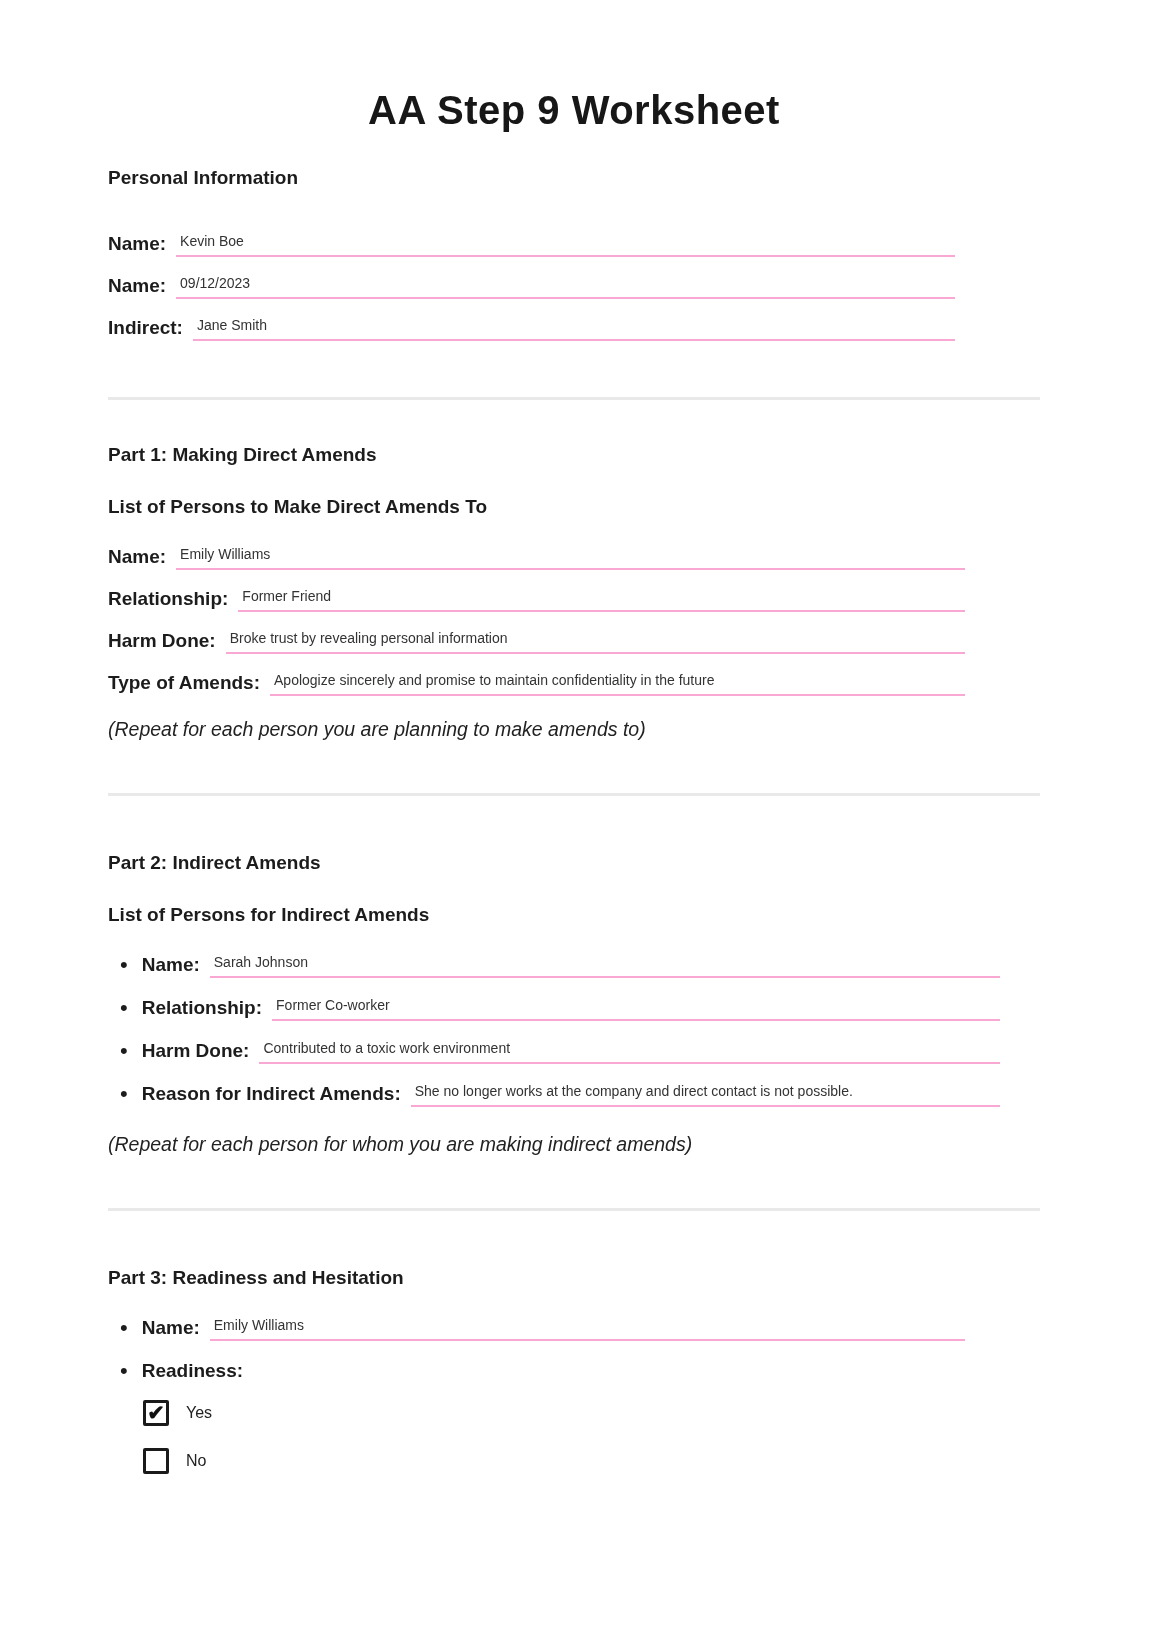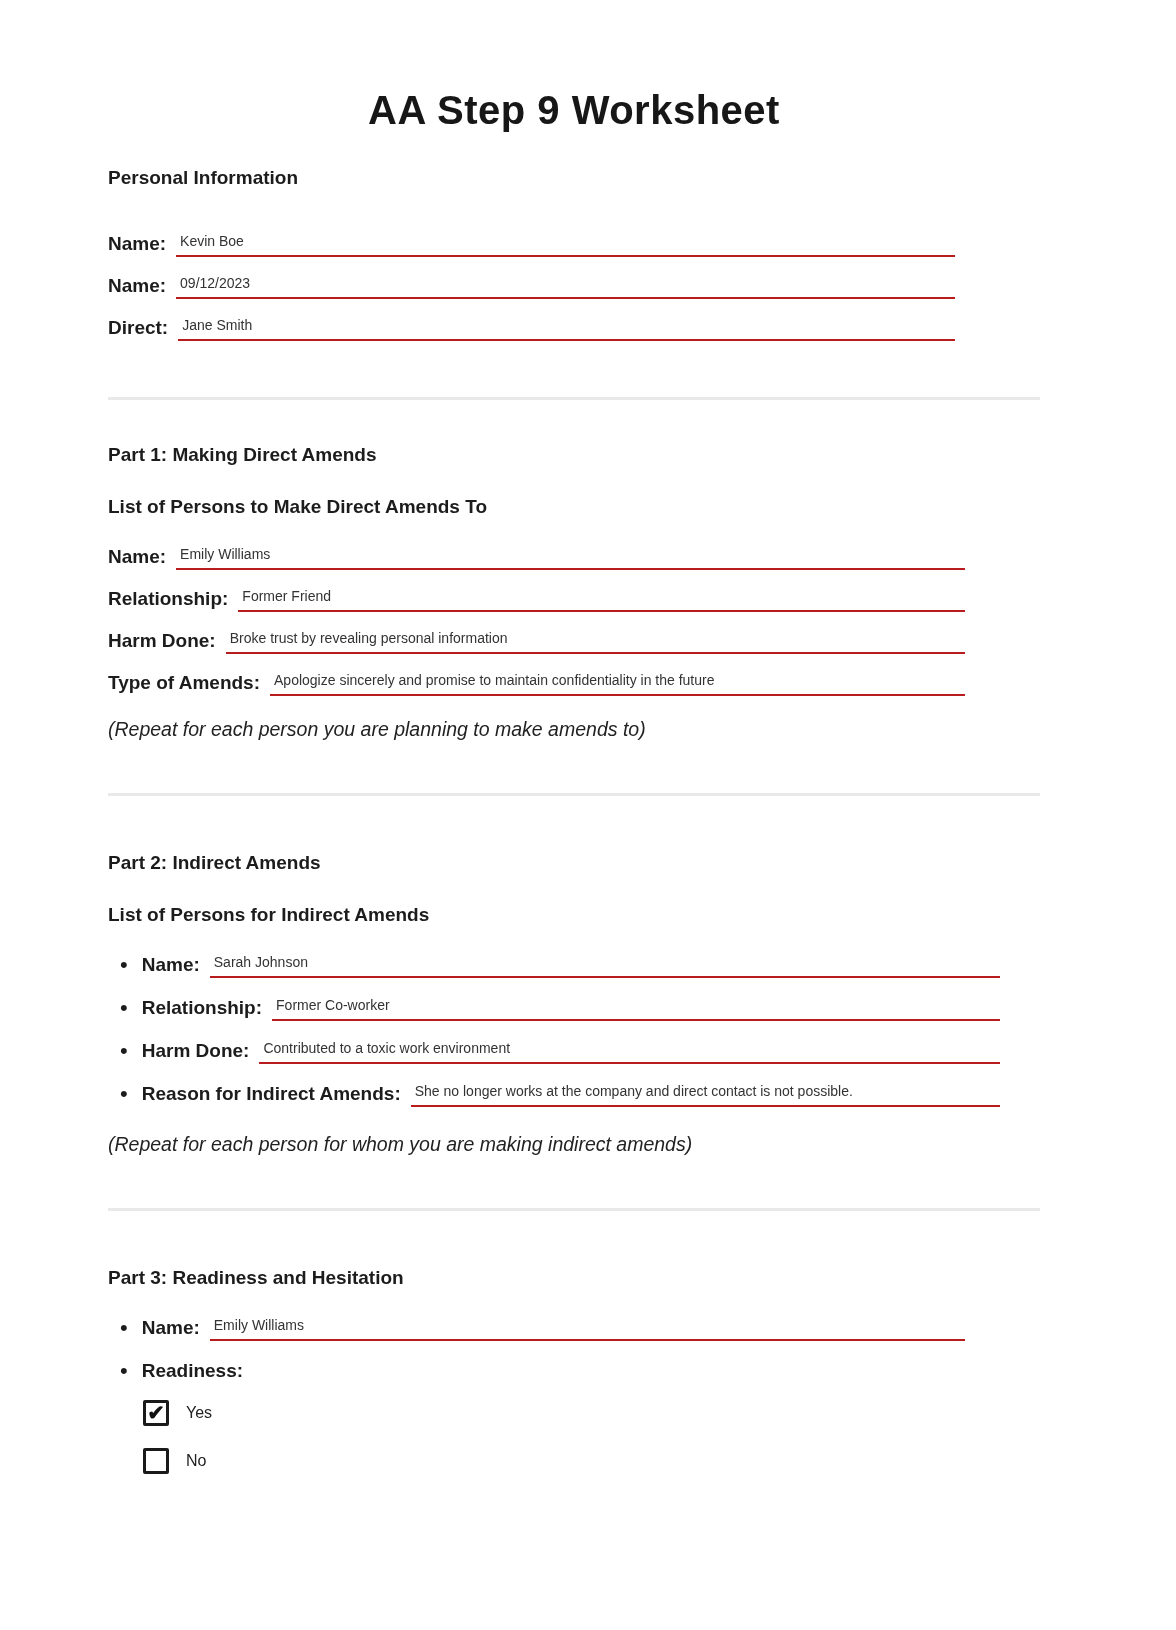--- a/index.html
+++ b/index.html
@@ -45,21 +45,21 @@
     margin-bottom: 16px;
   }
   .field-label {
     font-size: 19px;
     font-weight: bold;
     white-space: nowrap;
     line-height: 26px;
   }
   .field-line {
     flex: 1;
-    border-bottom: 2px solid #b91c1c;
+    border-bottom: 2px solid #f9a8d4;
     margin-left: 10px;
     padding: 0 0 3px 4px;
     min-height: 20px;
   }
   .field-value {
     font-size: 14px;
     font-weight: normal;
     color: #333333;
     white-space: nowrap;
   }
@@ -154,21 +154,21 @@
   </div>
 
   <div class="field-row pi-row">
     <span class="field-label">Name:</span>
     <span class="field-line">
       <span class="field-value">09/12/2023</span>
     </span>
   </div>
 
   <div class="field-row pi-row">
-    <span class="field-label">Direct:</span>
+    <span class="field-label">Indirect:</span>
     <span class="field-line">
       <span class="field-value">Jane Smith</span>
     </span>
   </div>
 
   <hr class="divider mt-56">
 
   <h2 class="section-heading mt-44">Part 1: Making Direct Amends</h2>
   <h3 class="sub-heading mt-30">List of Persons to Make Direct Amends To</h3>
 

